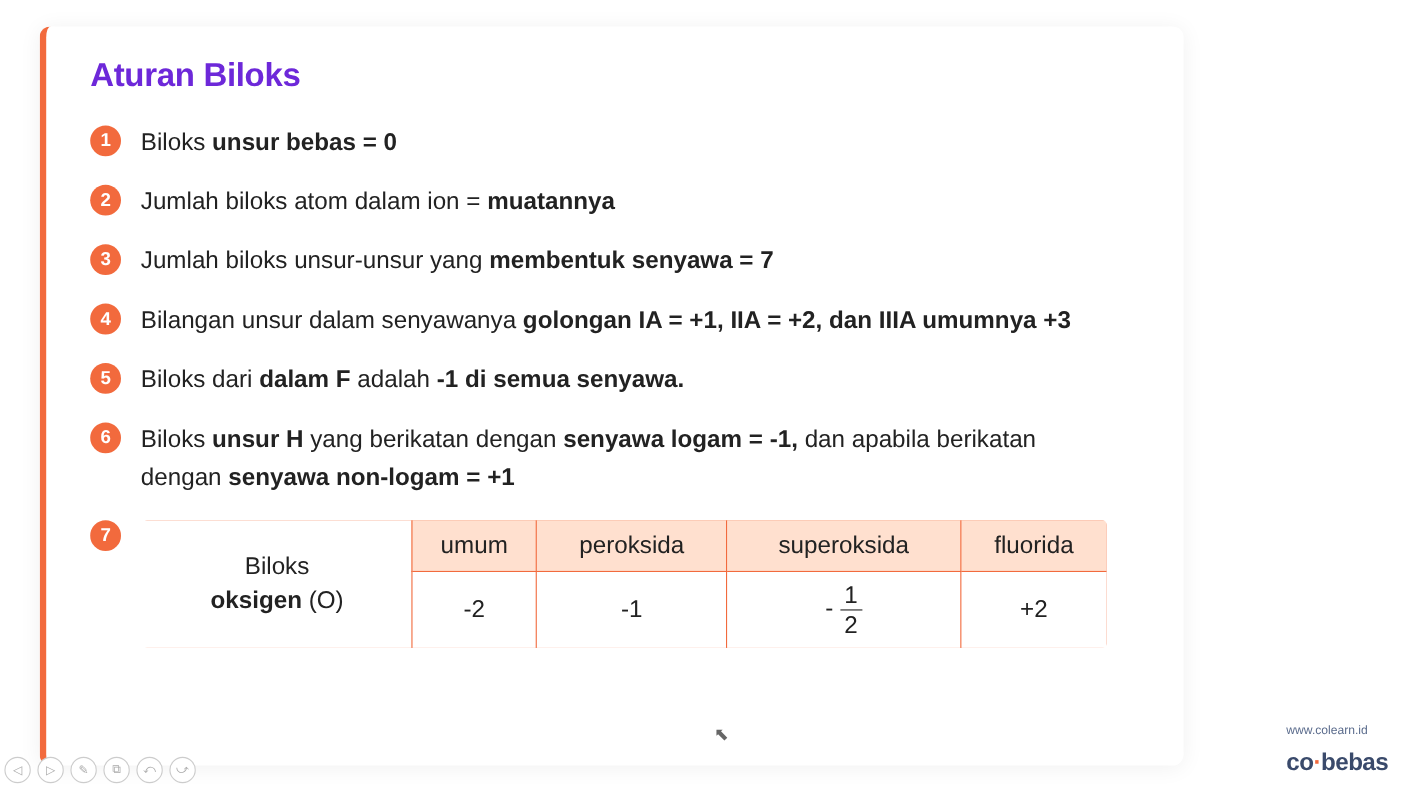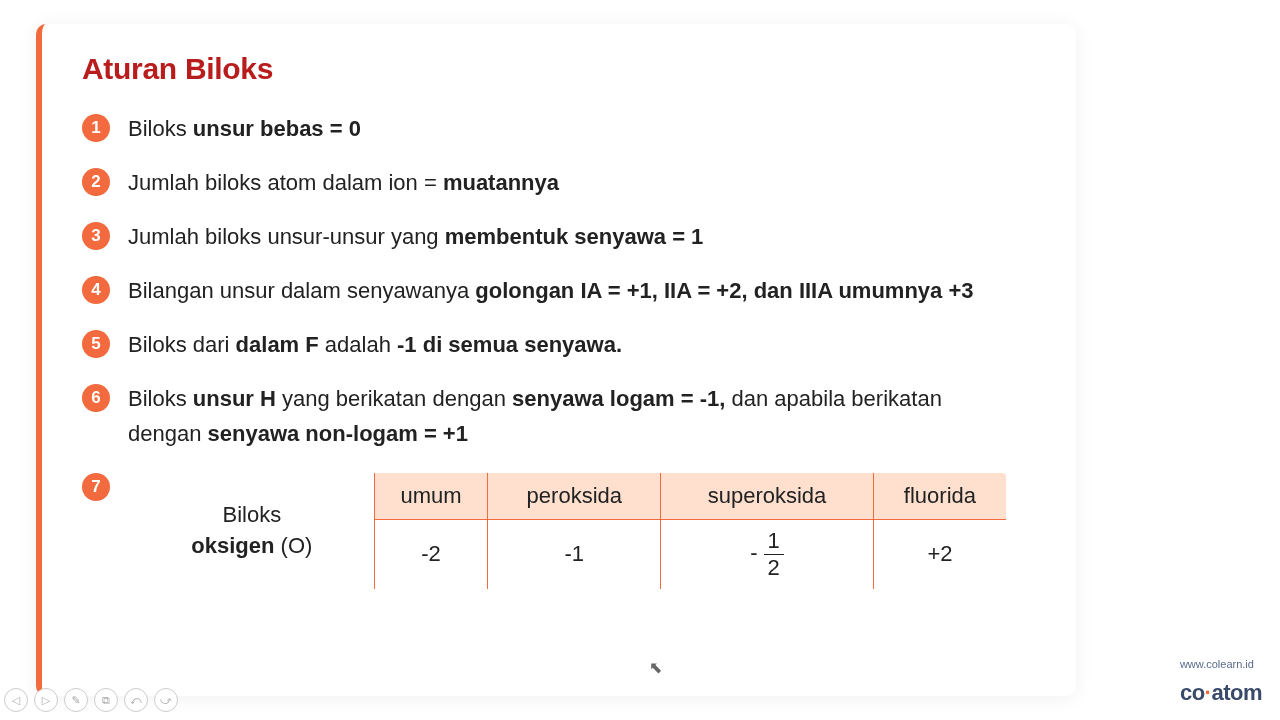--- a/index.html
+++ b/index.html
@@ -17,21 +17,21 @@
     top: 24px;
     width: 1040px;
     height: 672px;
     background: #fff;
     border-radius: 10px;
     box-shadow: 0 2px 20px rgba(0,0,0,0.06);
     border-left: 6px solid #f26a3d;
     padding: 28px 28px 24px 40px;
   }
   .title {
-    color: #b91c1c;
+    color: #6d28d9;
     font-weight: 800;
     font-size: 30px;
     margin-bottom: 26px;
     letter-spacing: -0.3px;
   }
   .rule {
     display: flex;
     align-items: flex-start;
     margin-bottom: 20px;
   }
@@ -160,21 +160,21 @@
       <div class="rule">
         <div class="num">1</div>
         <div class="rule-text">Biloks <b>unsur bebas = 0</b></div>
       </div>
       <div class="rule">
         <div class="num">2</div>
         <div class="rule-text">Jumlah biloks atom dalam ion = <b>muatannya</b></div>
       </div>
       <div class="rule">
         <div class="num">3</div>
-        <div class="rule-text">Jumlah biloks unsur-unsur yang <b>membentuk senyawa = 1</b></div>
+        <div class="rule-text">Jumlah biloks unsur-unsur yang <b>membentuk senyawa = 7</b></div>
       </div>
       <div class="rule">
         <div class="num">4</div>
         <div class="rule-text">Bilangan unsur dalam senyawanya <b>golongan IA = +1, IIA = +2, dan IIIA umumnya +3</b></div>
       </div>
       <div class="rule">
         <div class="num">5</div>
         <div class="rule-text">Biloks dari <b>dalam F</b> adalah <b>-1 di semua senyawa.</b></div>
       </div>
       <div class="rule">
@@ -214,15 +214,15 @@
   <div class="ctrl">▷</div>
   <div class="ctrl">✎</div>
   <div class="ctrl">⧉</div>
   <div class="ctrl">⤺</div>
   <div class="ctrl">⤻</div>
 </div>
 
 <div class="footer">
   <span class="site">www.colearn.id</span>
   <span class="brand">
-    <span>co</span><span class="dot">·</span><span>atom</span>
+    <span>co</span><span class="dot">·</span><span>bebas</span>
   </span>
 </div>
 
 </body></html>

